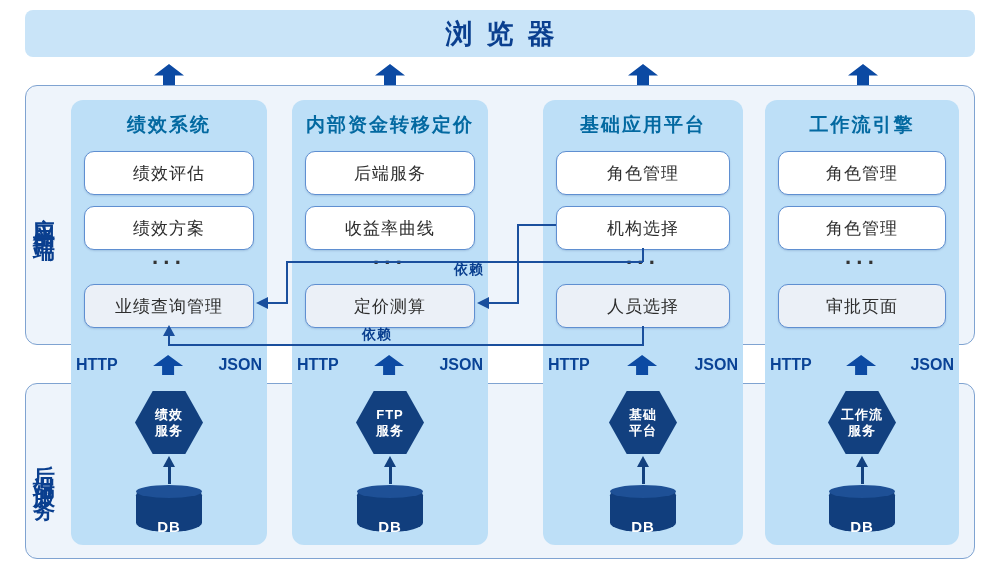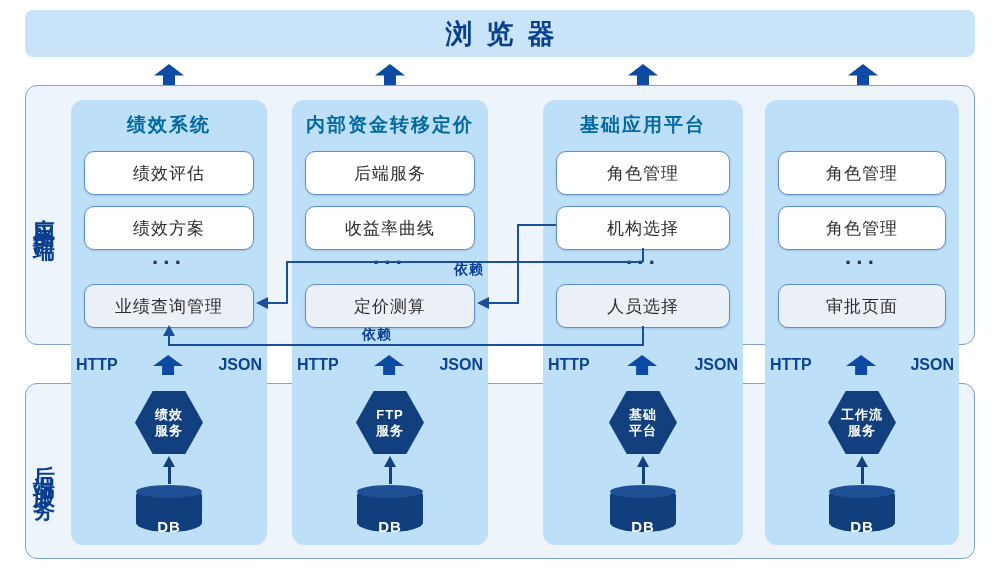--- a/index.html
+++ b/index.html
@@ -146,20 +146,21 @@
     <div class="dbarrow">
         <i class="head"></i>
         <i class="stem"></i>
       </div>
     <div class="db">
       <span>DB</span>
     </div>
   </div>
 
   <div class="strip" style="left:765px;width:194px;">
+    <div class="col-title">工作流引擎</div>
     <div class="mod b1">角色管理</div>
     <div class="mod b2">角色管理</div>
     <div class="dots">···</div>
     <div class="mod b3">审批页面</div>
     <div class="proto">
       <span>HTTP</span>
       <span class="pent"></span>
       <span>JSON</span>
     </div>
     <div class="hex">

